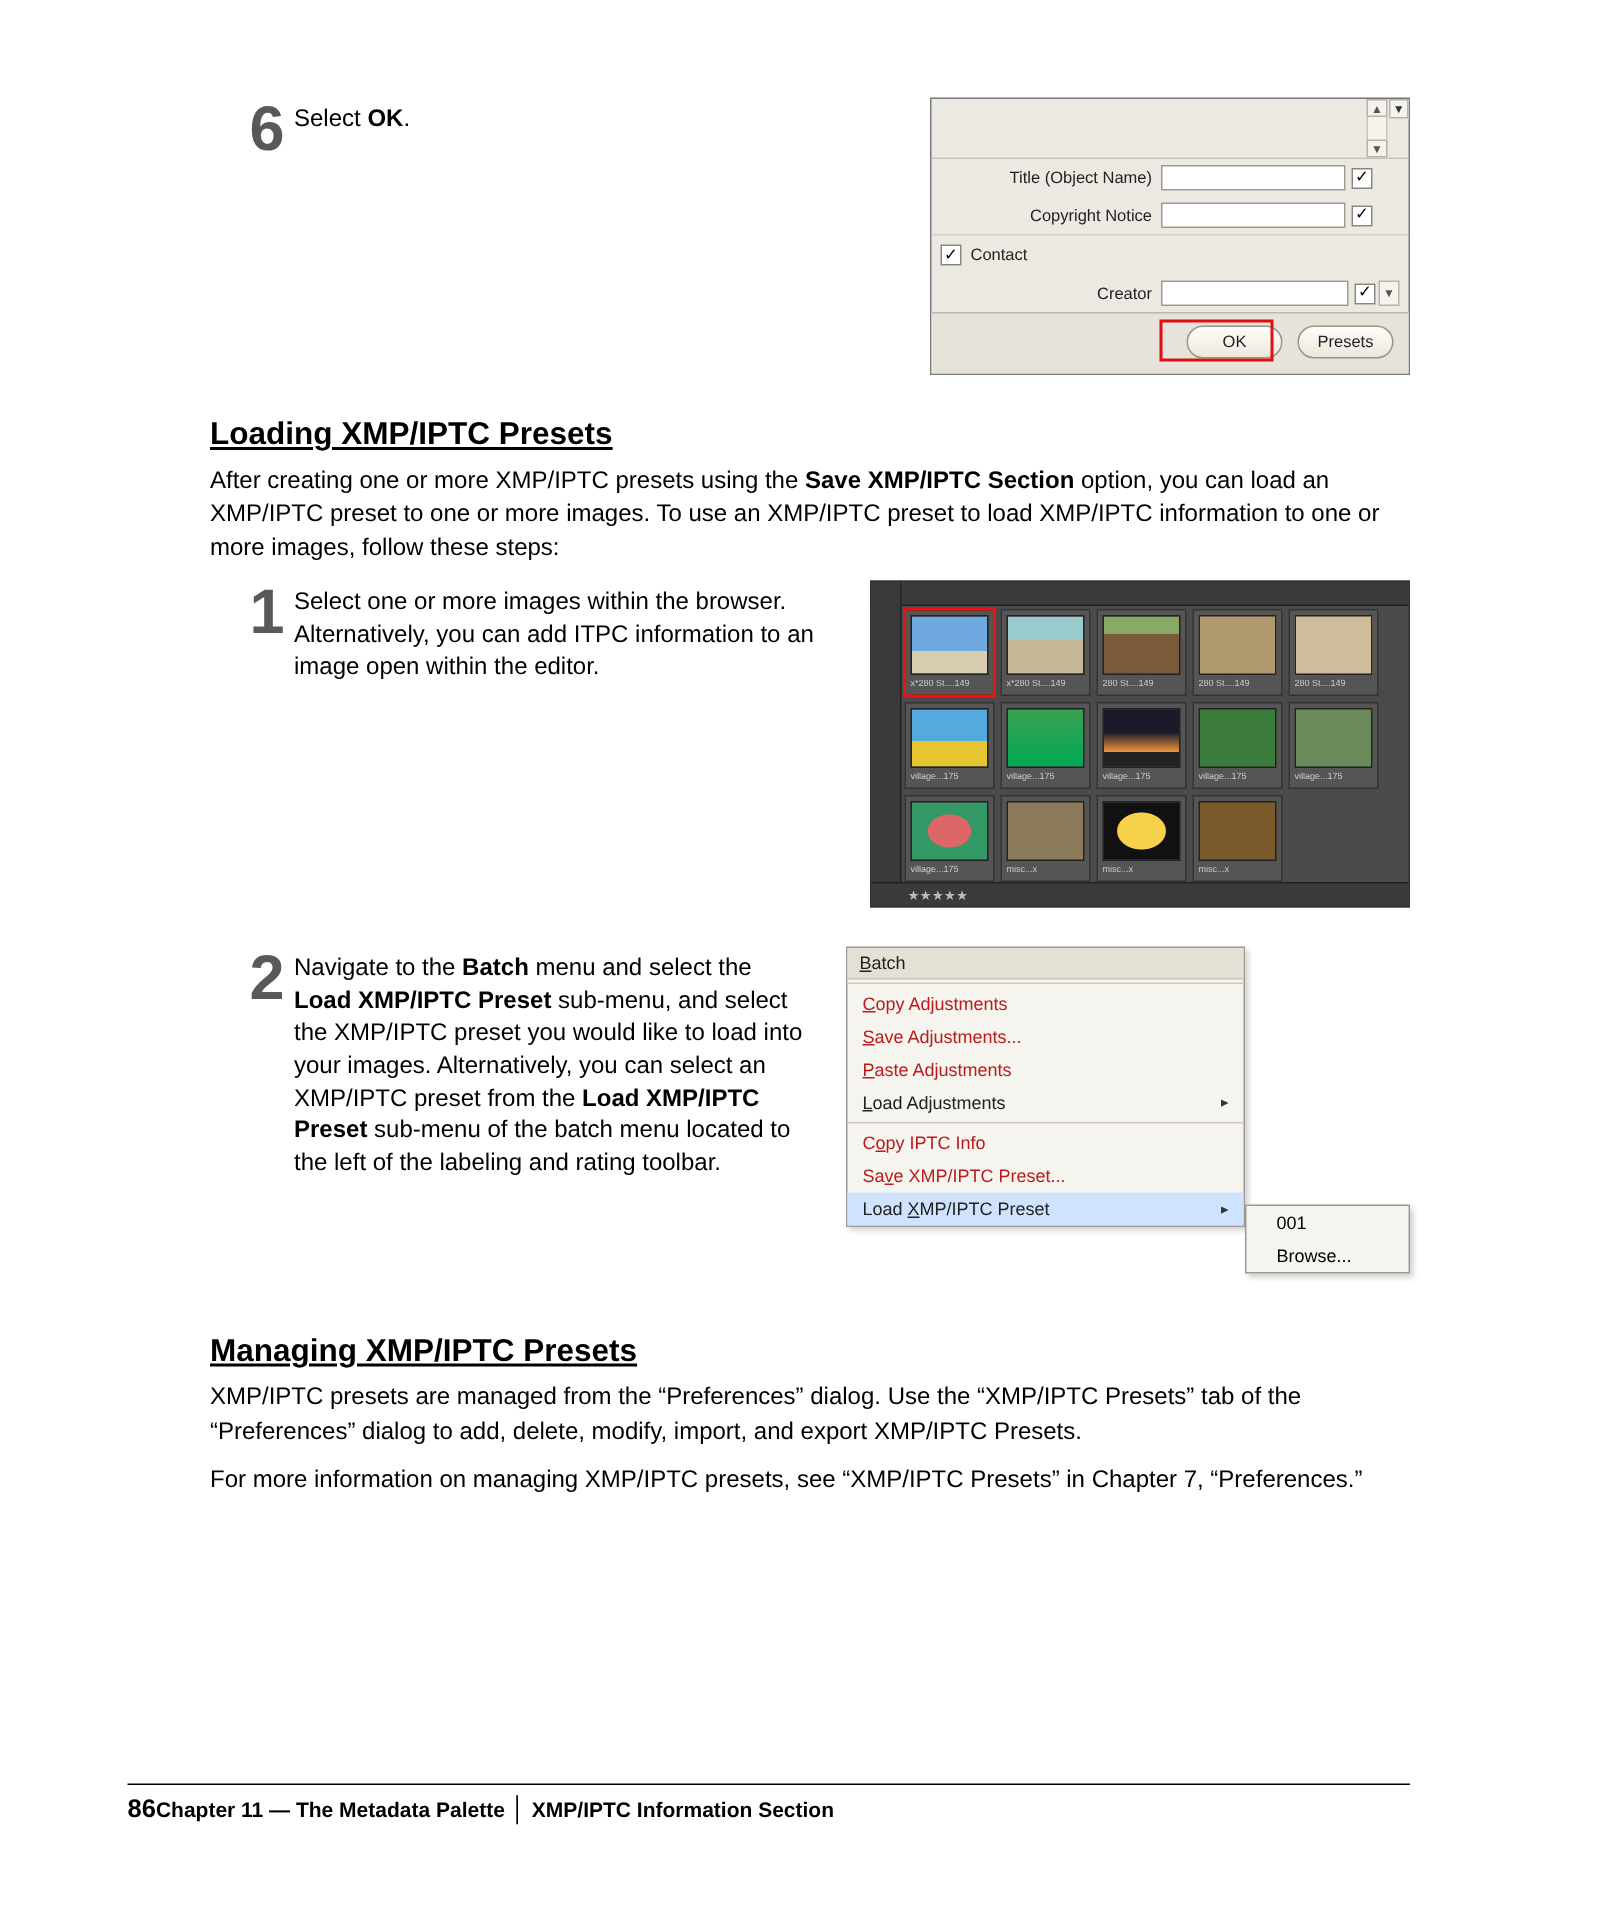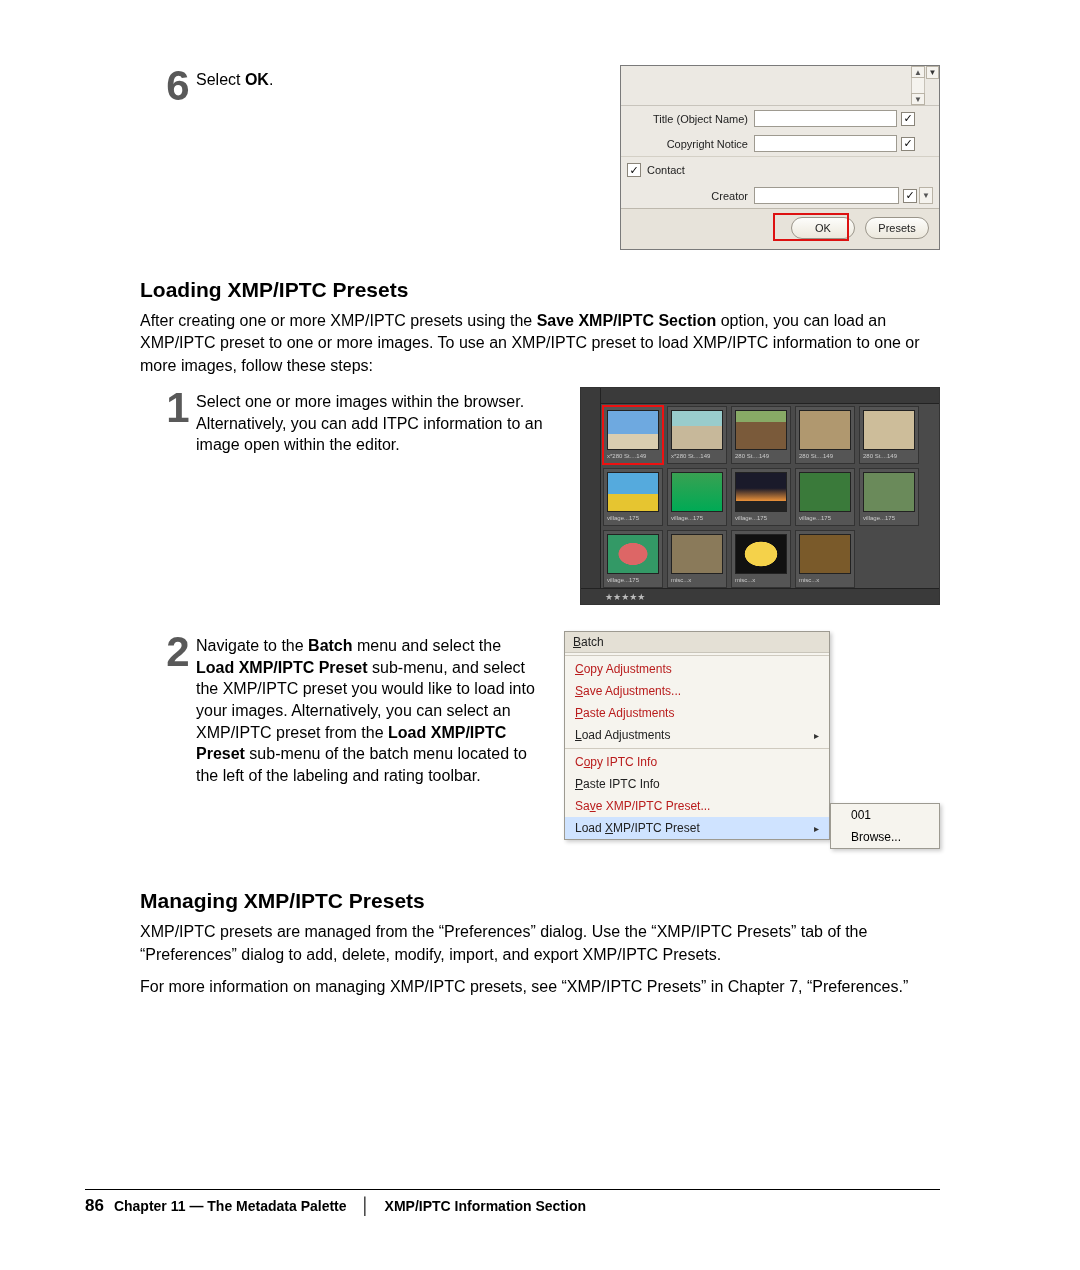--- a/index.html
+++ b/index.html
@@ -31,20 +31,21 @@
   .step-text {
     font-size: 16px;
     line-height: 1.35;
     padding-top: 4px;
   }
   .b { font-weight: 700; }
   .indent-step { margin-left: 20px; }
   .section-title {
     font-size: 21px;
     font-weight: 700;
+    text-decoration: underline;
     margin-top: 28px;
     margin-bottom: 8px;
   }
   .body-text {
     font-size: 16px;
     line-height: 1.4;
     margin-bottom: 10px;
   }
   .two-col {
     display: flex;
@@ -79,21 +80,21 @@
   }
   .fig1 .scroll-top .arrow.up{top:0;} .fig1 .scroll-top .arrow.dn{bottom:0;}
   .fig1 .dropbtn{
     position:absolute; right:0; top:0; width:13px; height:13px;
     background:#f5f3ee;border:1px solid #b9b3a6;
     display:flex;align-items:center;justify-content:center;font-size:8px;color:#333;
   }
   .fig1 .frow{
     display:flex; align-items:center; padding:4px 6px 4px 0;
   }
-  .fig1 .flabel{ width:133px; text-align:right; padding-right:6px; }
+  .fig1 .flabel{ width:153px; text-align:right; padding-right:6px; }
   .fig1 .finput{
     height:17px; background:#fff; border:1px solid #9e9a90; flex:1;
   }
   .fig1 .chk{
     width:14px;height:14px; background:#fff;border:1px solid #8a857a;
     margin-left:4px; display:flex;align-items:center;justify-content:center;
     font-size:11px;line-height:1;color:#000;
   }
   .fig1 .spacer{ width:18px; }
   .fig1 .section-row{
@@ -184,21 +185,21 @@
     margin-top:172px;
   }
   .fig3-sub .mi{padding:4px 20px;}
   
   .footer-rule{
     position:absolute;left:85px;right:140px;bottom:80px;
     border-top:1px solid #000;
   }
   .footer{
     position:absolute;left:85px;bottom:54px;
-    font-size:14px;display:flex;align-items:baseline;gap:10px;
+    font-size:14px;display:flex;align-items:baseline;
   }
   .footer .pg{font-weight:700;font-size:17px;}
   .footer .chap{font-weight:700;}
   .footer .sep{font-size:16px;padding:0 4px;}
   u.acc{text-decoration:underline;}
 </style>
 </head>
 <body>
 
 <div class="page">
@@ -357,23 +358,20 @@
                 <span><u class="acc">P</u>aste Adjustments</span>
               </div>
               <div class="mi">
                 <span><u class="acc">L</u>oad Adjustments</span>
                 <span class="arrow-r">▸</span>
               </div>
               <div class="sep"></div>
               <div class="mi disabled">
                 <span>C<u class="acc">o</u>py IPTC Info</span>
               </div>
-              <div class="mi">
-                <span><u class="acc">P</u>aste IPTC Info</span>
-              </div>
               <div class="mi disabled">
                 <span>Sa<u class="acc">v</u>e XMP/IPTC Preset...</span>
               </div>
               <div class="mi hover">
                 <span>Load <u class="acc">X</u>MP/IPTC Preset</span>
                 <span class="arrow-r">▸</span>
               </div>
             </div>
         </div>
         <div class="fig3-sub" id="submenu-items">

